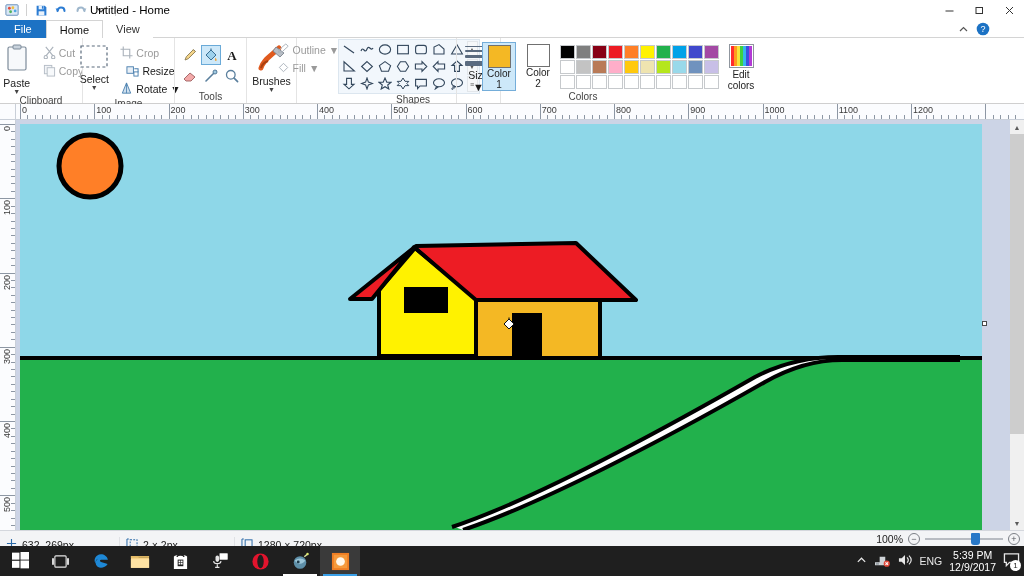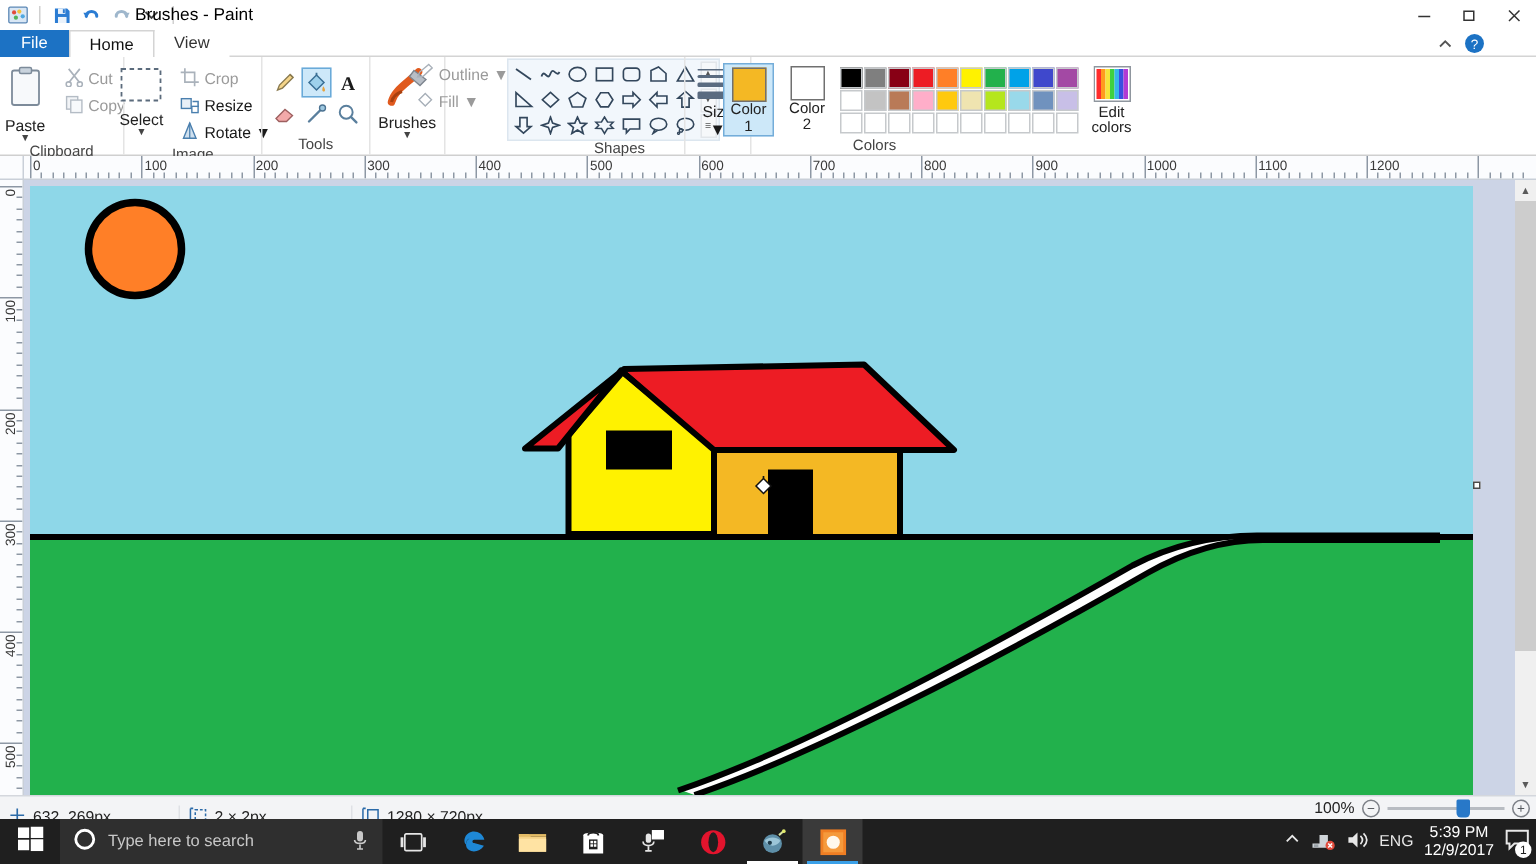--- a/index.html
+++ b/index.html
@@ -53,21 +53,21 @@
   .rgroup { position:relative; display:flex; flex-direction:column; align-items:center; padding:2px 4px 0 4px; }
   .rgroup + .rgroup { border-left:1px solid #e4e4e4; }
   .rgroup-body { flex:1; display:flex; align-items:flex-start; gap:2px; padding-top:2px;}
   .rgroup-label { font-size:10px; color:#444; height:12px; line-height:12px; }
 
   .bigbtn { display:flex; flex-direction:column; align-items:center; width:42px; padding-top:2px; cursor:default;}
   .bigbtn .lbl { font-size:10.5px; color:#222; margin-top:2px; text-align:center; line-height:11px;}
   .bigbtn .caret { font-size:7px; color:#444; line-height:6px; }
 
   .smallbtn { display:flex; align-items:center; gap:3px; height:18px; padding:0 3px; font-size:10.5px; color:#9a9a9a; }
-  .smallbtn.enabled { color:#1a1a1a; }
+  .smallbtn.enabled { color:#1a1a1a;justify-content:center; }
   .smallcol { display:flex; flex-direction:column; justify-content:flex-start; padding-top:2px;}
 
   .toolgrid { display:grid; grid-template-columns:repeat(3,20px); grid-auto-rows:20px; gap:1px; padding-top:3px;}
   .toolcell { width:20px; height:20px; display:flex; align-items:center; justify-content:center; }
   .toolcell.sel { background:#cde8f9; border:1px solid #6aaad8; }
 
   .shapesbox { display:flex; align-items:flex-start; background:#f2f7fc; border:1px solid #dce6ef; padding:1px; }
   .shapegrid { display:grid; grid-template-columns:repeat(7,18px); grid-auto-rows:17px; }
   .shapecell { width:18px; height:17px; display:flex; align-items:center; justify-content:center; }
   .shapescroll { display:flex; flex-direction:column; justify-content:space-between; height:51px; margin-left:1px; }
@@ -163,21 +163,21 @@
           <path d="M11.8 10.5 L14.2 6.2 L9.4 6.2 Z" fill="#9fb7cc"></path>
         </svg>
       </span>
       <span class="qicon">
         <svg width="10" height="10" viewBox="0 0 10 10">
             <path d="M1 3 L5 7 L9 3" stroke="#444" stroke-width="1.2" fill="none"></path>
           </svg>
       </span>
       <span class="sep-v"></span>
     </div>
-    <div class="title-text">Brushes - Paint</div>
+    <div class="title-text">Untitled - Home</div>
     <div class="wincontrols">
       <div class="wbtn">
         <svg width="11" height="11" viewBox="0 0 11 11">
             <line x1="1.5" y1="6" x2="9.5" y2="6" stroke="#333" stroke-width="1"></line>
           </svg>
       </div>
       <div class="wbtn">
         <svg width="11" height="11" viewBox="0 0 11 11">
             <rect x="2" y="2.5" width="6.5" height="6" fill="none" stroke="#333" stroke-width="1"></rect>
           </svg>
@@ -892,35 +892,20 @@
     <div class="startbtn">
       <span>
         <svg width="17" height="17" viewBox="0 0 16 16">
           <rect x="0" y="0.6" width="7" height="6.6" fill="#fff"></rect>
             <rect x="8" y="0" width="8" height="7.2" fill="#fff"></rect>
           <rect x="0" y="8.3" width="7" height="6.6" fill="#fff"></rect>
             <rect x="8" y="8" width="8" height="7.4" fill="#fff"></rect>
         </svg>
       </span>
     </div>
-    <div class="searchbox">
-      <span>
-        <svg width="15" height="15" viewBox="0 0 16 16">
-            <circle cx="8" cy="8" r="6.4" fill="none" stroke="#fff" stroke-width="2"></circle>
-          </svg>
-      </span>
-      <span class="ph">Type here to search</span>
-      <span>
-        <svg width="12" height="14" viewBox="0 0 12 14">
-            <rect x="4" y="1" width="4" height="7" rx="2" fill="#c8c8c8"></rect>
-            <path d="M2.4 7 C2.4 10, 9.6 10, 9.6 7" stroke="#c8c8c8" stroke-width="1.1" fill="none"></path>
-            <path d="M6 10 V13 M4 13 H8" stroke="#c8c8c8" stroke-width="1.1"></path>
-          </svg>
-      </span>
-    </div>
 
     <div class="tbicon">
       <svg width="19" height="15" viewBox="0 0 20 16">
           <rect x="4" y="2" width="12" height="12" rx="1" fill="none" stroke="#e6e6e6" stroke-width="1.2"></rect>
           <rect x="1" y="4.5" width="2" height="7" fill="#e6e6e6"></rect>
           <rect x="17" y="4.5" width="2" height="7" fill="#e6e6e6"></rect>
         </svg>
     </div>
     <div class="tbicon">
       <svg width="19" height="19" viewBox="0 0 20 20">

